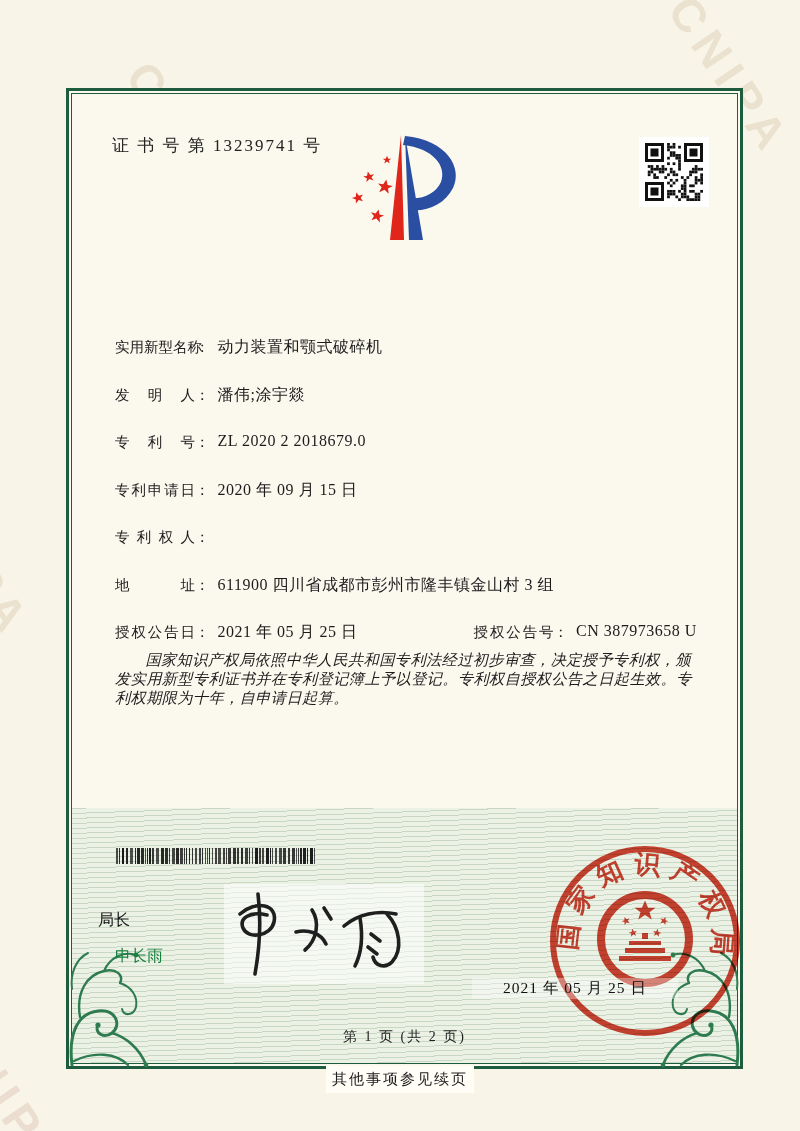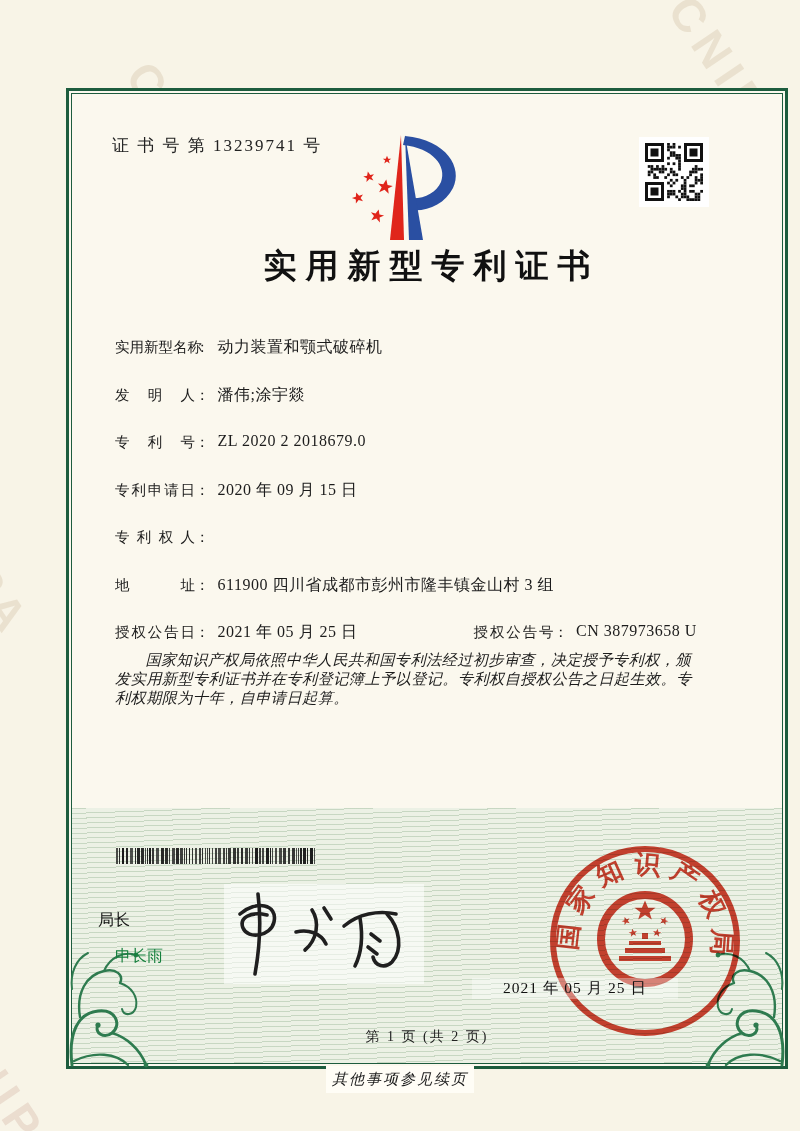--- a/index.html
+++ b/index.html
@@ -4,21 +4,21 @@
 <style>
   html,body{margin:0;padding:0;}
   body{width:800px;height:1131px;position:relative;overflow:hidden;
        background:#f8f4e7;font-family:"Liberation Serif","DejaVu Serif",serif;}
   
   .wm{position:absolute;font-family:"Liberation Sans","DejaVu Sans",sans-serif;
       font-weight:bold;font-size:46px;letter-spacing:8px;color:rgba(188,158,122,.22);
       transform:rotate(56deg);transform-origin:left top;white-space:nowrap;pointer-events:none;}
   
   .frame{position:absolute;left:66px;top:88px;width:671px;height:975px;
-         border:3px solid #1d5c3e;background:#fbf8ee;padding-left:45px;}
+         border:3px solid #1d5c3e;background:#fbf8ee;}
   .frame-inner{position:absolute;left:2px;top:2px;right:2px;bottom:2px;
                border:1px solid #1d5c3e;}
   .guilloche{position:absolute;left:0;right:0;top:714px;bottom:0;background-color:#ecf1e5;
      background-image:repeating-linear-gradient(178deg,rgba(104,148,104,.28) 0 1px,rgba(104,148,104,0) 1px 5px);}
   
   .certno{position:absolute;left:40px;top:40px;font-size:17px;letter-spacing:2px;color:#222;}
   .qrbox{position:absolute;left:567px;top:43px;width:70px;height:70px;background:#fff;}
   .qrbox svg{position:absolute;left:6px;top:6px;}
   .logo{position:absolute;left:263px;top:38px;width:134px;height:112px;}
   .title{position:absolute;left:0;right:0;top:150px;text-align:center;font-size:33px;
@@ -45,21 +45,21 @@
             font-size:16px;color:#15803d;}
   .sig-img{position:absolute;left:152px;top:790px;width:200px;height:100px;background:rgba(255,255,255,.55);}
   
   .seal{position:absolute;left:473px;top:747px;width:200px;height:200px;mix-blend-mode:multiply;opacity:.93;}
   .seal-date{position:absolute;left:400px;top:884px;width:206px;text-align:center;font-size:15.5px;
              letter-spacing:1px;color:#111;background:rgba(255,255,255,.35);}
   
   .pagenum{position:absolute;left:0;right:0;top:934px;text-align:center;font-size:14px;
            letter-spacing:2px;color:#222;}
   .note{position:absolute;left:50%;top:1066px;transform:translateX(-50%);background:#fffdf6;
-        padding:4px 6px;font-size:15px;font-style:italic;letter-spacing:2px;color:#1b1b1b;}
+        padding:4px 6px;font-size:15px;letter-spacing:2px;color:#1b1b1b;}
   .corner{position:absolute;bottom:-10px;width:150px;height:140px;}
   .corner.left{left:-8px;}
   .corner.right{right:-8px;transform:scaleX(-1);}
   svg .grn{stroke:#2e7b4f;fill:none;stroke-linecap:round;}
 </style>
 </head>
 <body>
 
 <svg width="0" height="0" style="position:absolute" aria-hidden="true">
   <defs>
@@ -231,21 +231,20 @@
     <path d="M70,4 C112,8 128,36 118,56 C110,72 92,80 76,78 L73,66 C88,68 101,61 106,50 C112,34 98,16 68,13 Z" fill="#2a4fa2"></path>
     <polygon points="66,3 55,108 69,108" fill="#e0251b"></polygon>
     <polygon points="70,3 74,108 88,108" fill="#2a4fa2"></polygon>
     <use href="#starp" transform="translate(52,28) scale(0.42)" fill="#e0251b"></use>
     <use href="#starp" transform="translate(34,45) scale(0.55) rotate(-12)" fill="#e0251b"></use>
     <use href="#starp" transform="translate(50,55) scale(0.75) rotate(10)" fill="#e0251b"></use>
     <use href="#starp" transform="translate(23,66) scale(0.58) rotate(-18)" fill="#e0251b"></use>
     <use href="#starp" transform="translate(42,84) scale(0.68) rotate(14)" fill="#e0251b"></use>
   </svg>
 
-  <div class="title">实用新型专利证书</div>
 
   <div class="rows">
     <div class="frow">
       <span class="flabel">
             <span>实</span>
             <span>用</span>
             <span>新</span>
             <span>型</span>
             <span>名</span>
             <span>称</span>

